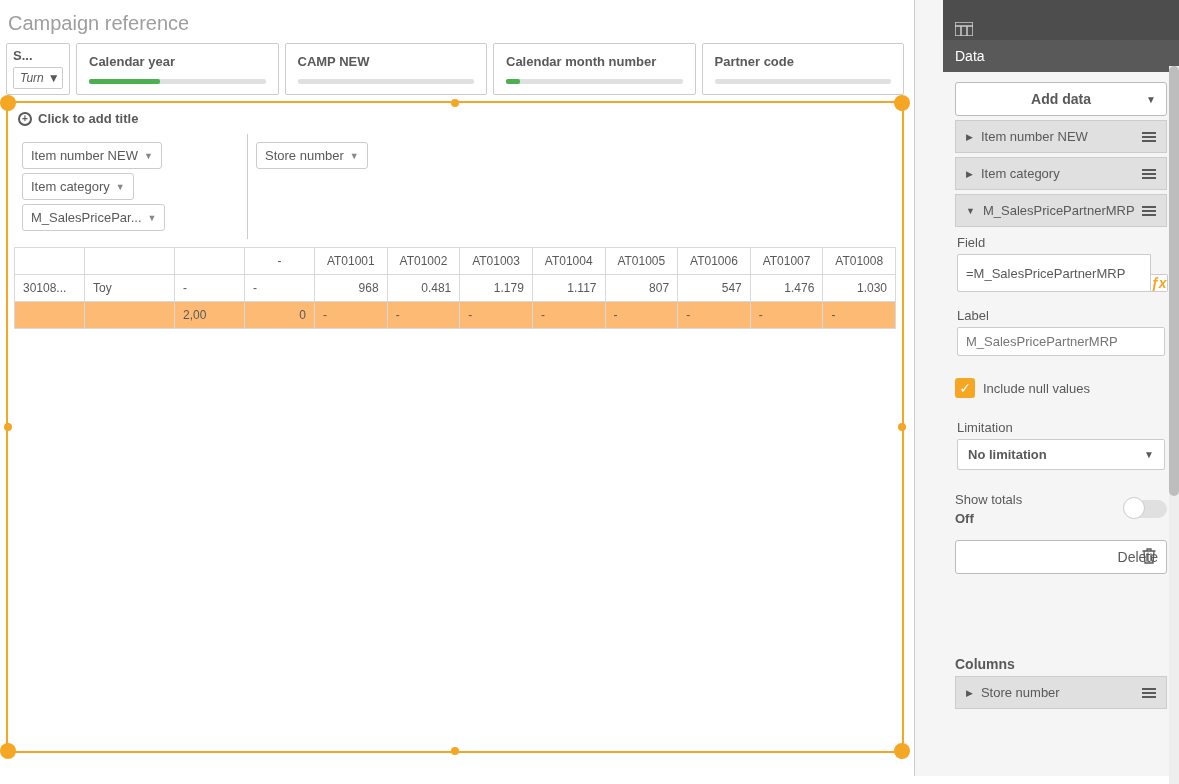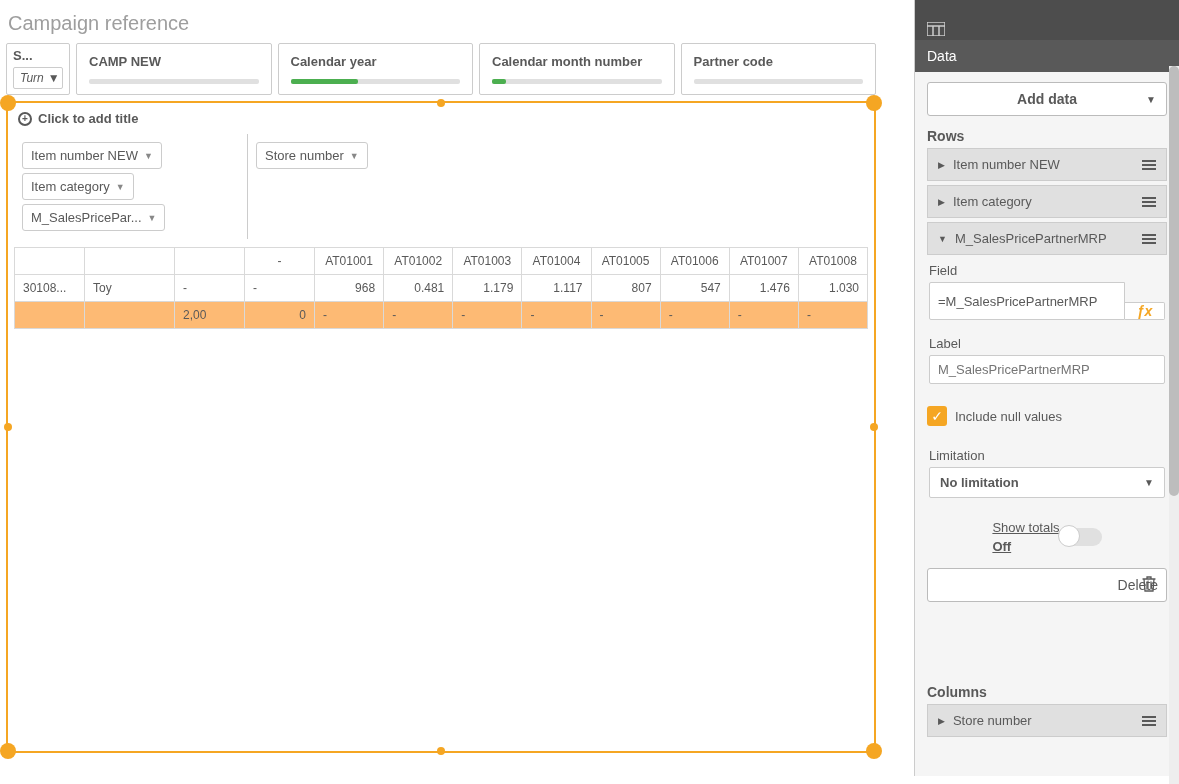--- a/index.html
+++ b/index.html
@@ -1,20 +1,20 @@
 <!DOCTYPE html>
 <html><head>
 <meta charset="utf-8">
 <style>
 * { box-sizing: border-box; margin: 0; padding: 0; }
 body { font-family: -apple-system, BlinkMacSystemFont, "Segoe UI", Arial, sans-serif; font-size: 13px; color: #595959; background: #fff; width: 1179px; height: 784px; overflow: hidden; position: relative; }
 
-.main { display: flex; height: 776px; gap: 28px; }
+.main { display: flex; height: 776px; }
 .left { flex: 1; padding: 6px 10px 0 6px; position: relative; }
-.right { width: 265px; background: #f5f5f5; border-left: 1px solid #ccc; display: flex; flex-direction: column; }
+.right { width: 265px; background: #f5f5f5; border-left: 1px solid #ccc; display: flex; flex-direction: column; padding-left: 28px; }
 
 
 .title { font-size: 20px; color: #9e9e9e; font-weight: 400; margin: 6px 0 8px 2px; }
 
 
 .filter-row { display: flex; gap: 6px; margin-bottom: 6px; }
 .filter-small { width: 64px; border: 1px solid #ccc; border-radius: 2px; padding: 4px 6px; display: flex; flex-direction: column; gap: 4px; }
 .filter-small .lbl { font-weight: 600; font-size: 13px; overflow: hidden; text-overflow: ellipsis; white-space: nowrap; }
 .filter-small .sel { display: flex; align-items: center; gap: 4px; background: #fff; border: 1px solid #ccc; border-radius: 2px; padding: 3px 6px; font-size: 12px; cursor: pointer; font-style: italic; }
 .filter-box { flex: 1; border: 1px solid #ccc; border-radius: 2px; padding: 10px 12px; display: flex; flex-direction: column; gap: 10px; min-width: 0; }
@@ -73,21 +73,21 @@
 .input-row { display: flex; }
 .input-row input { flex: 1; border: 1px solid #ccc; padding: 6px 8px; font-size: 13px; background: #fff; border-radius: 2px 0 0 2px; color: #595959; }
 .fx-btn { width: 40px; border: 1px solid #ccc; border-left: none; background: #fff; color: #f5a623; font-style: italic; font-weight: 700; font-size: 14px; border-radius: 0 2px 2px 0; cursor: pointer; margin-top: 20px; }
 input.plain { width: 100%; border: 1px solid #ccc; padding: 6px 8px; font-size: 13px; border-radius: 2px; color: #999; }
 
 .chk-row { display: flex; align-items: center; gap: 8px; margin: 14px 0; }
 .chk { width: 20px; height: 20px; background: #f5a623; border-radius: 3px; display: flex; align-items: center; justify-content: center; color: #fff; font-size: 14px; cursor: pointer; }
 
 .select-full { width: 100%; border: 1px solid #ccc; background: #fff; padding: 7px 10px; font-size: 13px; font-weight: 600; border-radius: 2px; display: flex; justify-content: space-between; align-items: center; cursor: pointer; }
 
-.toggle-row { display: flex; justify-content: center; align-items: center; margin: 14px 0; text-decoration: underline; }
+.toggle-row { display: flex; justify-content: space-between; align-items: center; margin: 14px 0; }
 .toggle { width: 42px; height: 18px; background: #e0e0e0; border-radius: 10px; position: relative; cursor: pointer; }
 .toggle .knob { width: 22px; height: 22px; background: #fff; border: 1px solid #ccc; border-radius: 50%; position: absolute; top: -3px; left: -2px; }
 
 .del-btn { width: 100%; border: 1px solid #bbb; background: #fff; padding: 8px; border-radius: 3px; display: flex; align-items: center; justify-content: flex-end; position: relative; font-size: 14px; color: #595959; cursor: pointer; }
 .trash { position: absolute; right: 10px; }
 
 .scrollbar-r { position: absolute; right: 0; top: 66px; bottom: 0; width: 10px; background: #eee; }
 .scrollbar-r .thumb { position: absolute; top: 0; width: 10px; height: 430px; background: #bdbdbd; border-radius: 5px; }
 </style>
 </head>
@@ -99,29 +99,29 @@
 
     <div class="filter-row">
       <div class="filter-small">
         <div class="lbl">S...</div>
         <div class="sel">
           <span>Turn</span>
           <span class="caret">▼</span>
         </div>
       </div>
       <div class="filter-box">
+        <div class="lbl">Calendar year</div>
+        <div class="bar">
+            <div class="fill" style="width:40%"></div>
+          </div>
+      </div>
+      <div class="filter-box">
         <div class="lbl">CAMP NEW</div>
         <div class="bar">
             <div class="fill" style="width:0%"></div>
-          </div>
-      </div>
-      <div class="filter-box">
-        <div class="lbl">Calendar year</div>
-        <div class="bar">
-            <div class="fill" style="width:40%"></div>
           </div>
       </div>
       <div class="filter-box">
         <div class="lbl">Calendar month number</div>
         <div class="bar">
             <div class="fill" style="width:8%"></div>
           </div>
       </div>
       <div class="filter-box">
         <div class="lbl">Partner code</div>
@@ -244,21 +244,20 @@
       </div>
     </div>
     <div class="section-hdr">Data</div>
 
     <div class="panel-body">
       <div class="btn-wide">
         <span>Add data</span>
         <span class="caret-r">▼</span>
       </div>
 
-      <div class="grp-label">Rows</div>
 
       <div class="row-item">
         <div class="rl">
             <span class="tri">▶</span>
             <span>Item number NEW</span>
           </div>
         <div class="ham">
             <span></span>
             <span></span>
             <span></span>

